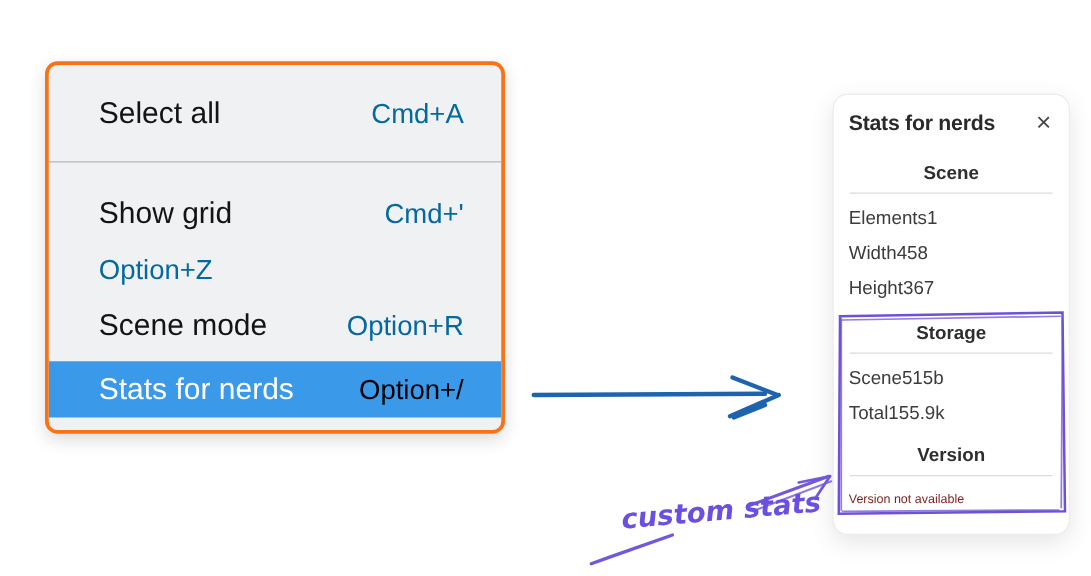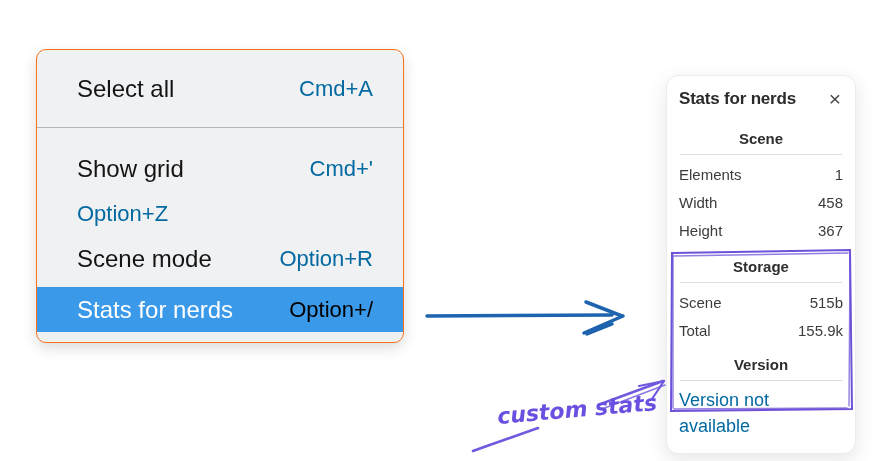--- a/index.html
+++ b/index.html
@@ -10,21 +10,21 @@
     font-family: "Liberation Sans", sans-serif;
     overflow: hidden;
   }
 
   
   .menu {
     position: absolute;
     left: 36px; top: 49px;
     width: 368px;
     background: #f0f1f3;
-    border: 1px solid #f97316;
+    border: 3px solid #f97316;
     border-radius: 10px;
     box-shadow: 0 5px 14px rgba(0,0,0,0.14);
     padding-bottom: 10px;
     overflow: hidden;
   }
   .menu-row {
     display: flex;
     justify-content: space-between;
     align-items: center;
     height: 45px;
@@ -86,26 +86,25 @@
   .sec-scene   .section-title { margin-top: 21px; }
   .sec-storage .section-title { margin-top: 13px; }
   .sec-version .section-title { margin-top: 11px; }
   .section-divider {
     height: 1px;
     background: #dcdcdc;
     margin: 7px 1px 6px 1px;
   }
   .stat-row {
     display: flex;
-    justify-content: space-between;
     font-size: 15px;
     line-height: 28px;
     color: #3c3c3c;
   }
-  .stat-note { font-size: 18px; line-height: 26px; color: #0369a1; }
+  .stat-note { font-size: 10px; line-height: 26px; color: #7f1d1d; }
 
   
   .overlay {
     position: absolute;
     left: 0; top: 0;
     width: 873px; height: 461px;
     pointer-events: none;
   }
   .annotation-text {
     position: absolute;

